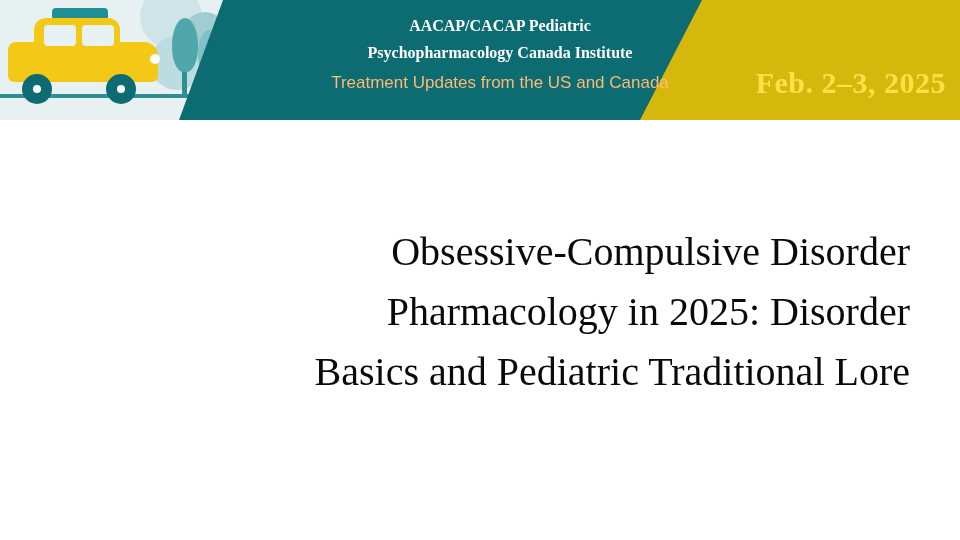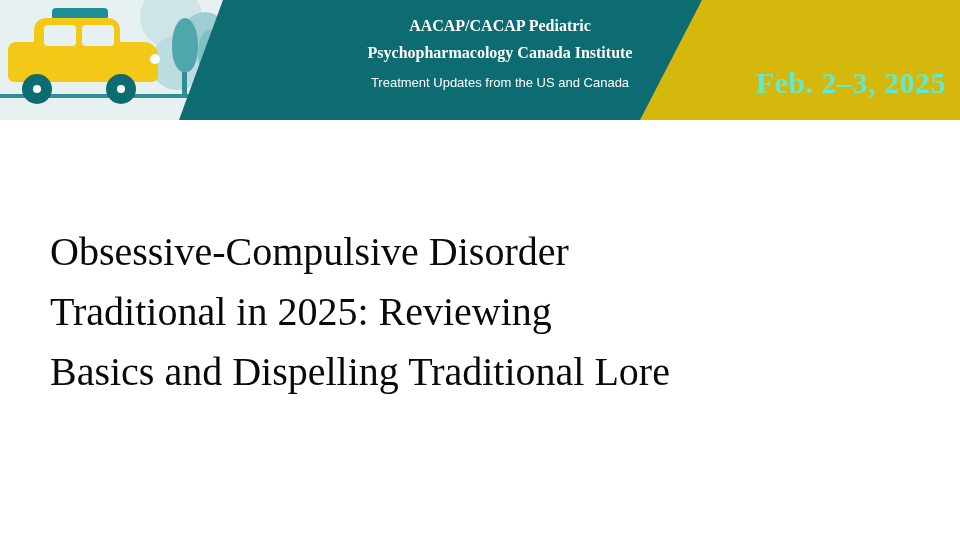--- a/index.html
+++ b/index.html
@@ -160,21 +160,21 @@
     right: 0;
     width: 320px;
     height: 120px;
     background: #d6b80d;
     clip-path: polygon(62px 0, 320px 0, 320px 120px, 0 120px);
   }
   .banner-date {
     position: absolute;
     right: 14px;
     top: 66px;
-    color: #5eead4;
+    color: #fde047;
     font-family: "Liberation Serif", serif;
     font-weight: bold;
     font-size: 30px;
     letter-spacing: 0.5px;
     white-space: nowrap;
   }
 
   
   .banner-text {
     position: absolute;
@@ -186,34 +186,34 @@
   }
   .banner-line1, .banner-line2 {
     font-family: "Liberation Serif", serif;
     font-weight: bold;
     font-size: 16px;
     line-height: 27px;
     white-space: nowrap;
   }
   .banner-line3 {
     font-family: "Liberation Sans", sans-serif;
-    font-size: 13px;
+    font-size: 17px;
     line-height: 22px;
     margin-top: 6px;
-    color: #ffffff;
+    color: #fdba74;
     white-space: nowrap;
   }
 
   
   .title-block {
     position: absolute;
     left: 50px;
     top: 222px;
     width: 860px;
-    text-align: left;
+    text-align: right;
   }
   .title-block .line {
     font-family: "Liberation Serif", serif;
     font-size: 40px;
     line-height: 60px;
     color: #0a0a0a;
     white-space: nowrap;
   }
 </style>
 </head>
@@ -252,17 +252,17 @@
 
     <div class="banner-text">
       <div class="banner-line1">AACAP/CACAP Pediatric</div>
       <div class="banner-line2">Psychopharmacology Canada Institute</div>
       <div class="banner-line3">Treatment Updates from the US and Canada</div>
     </div>
   </div>
 
   <div class="title-block">
     <div class="line">Obsessive-Compulsive Disorder</div>
-    <div class="line">Traditional in 2025: Reviewing</div>
-    <div class="line">Basics and Dispelling Traditional Lore</div>
+    <div class="line">Pharmacology in 2025: Disorder</div>
+    <div class="line">Basics and Pediatric Traditional Lore</div>
   </div>
 
 </div>
 
 </body></html>

